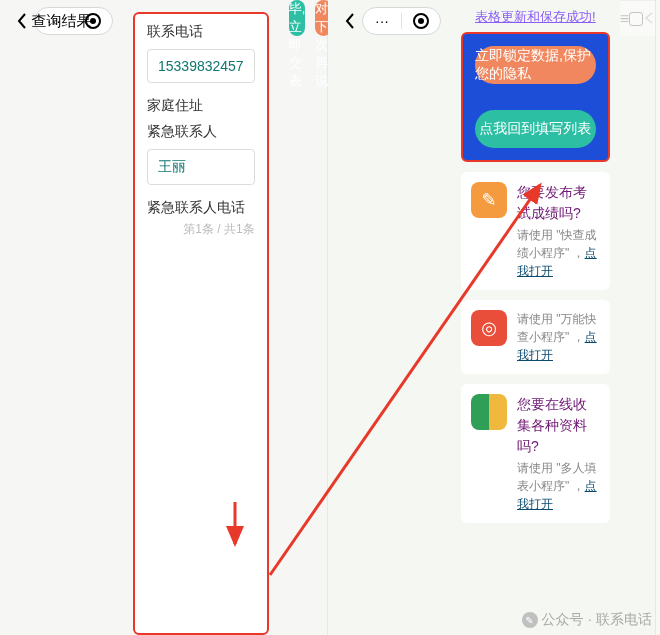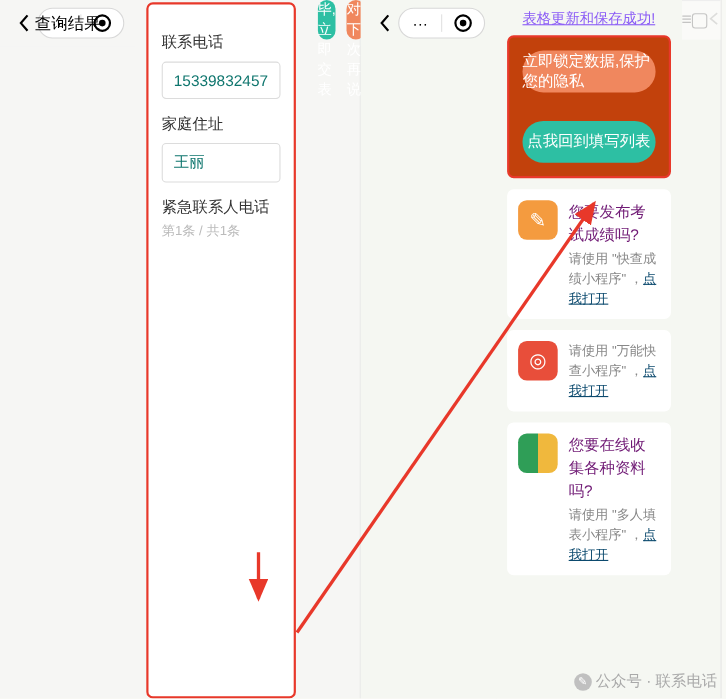--- a/index.html
+++ b/index.html
@@ -56,45 +56,45 @@
   .cap-btn {
     width: 38px; height: 28px;
     display: flex; align-items: center; justify-content: center;
     font-size: 14px;
   }
   .cap-sep { width:1px; height:16px; background:#e2e2e2;}
   .target { width:16px;height:16px;border:2px solid #000;border-radius:50%;display:flex;align-items:center;justify-content:center;}
   .target::after{content:"";width:6px;height:6px;background:#000;border-radius:50%;}
   
   .form-wrap {
-    margin: 2px 10px 0 10px;
+    margin: 12px 10px 0 10px;
     border: 2px solid #e8382a;
     border-radius: 6px;
     background: #fff;
-    padding: 22px 12px 2px 12px;
+    padding: 5px 12px 2px 12px;
     flex-shrink: 0;
   }
   .field-label {
     font-size: 14px;
     color: #333;
     font-weight: 500;
     margin-bottom: 8px;
     margin-top: 4px;
   }
   .field-box {
     border: 1px solid #dcdcdc;
     border-radius: 4px;
     padding: 8px 10px;
     margin-bottom: 14px;
     font-size: 14px;
     color: #0f766e;
     background: #fff;
   }
   .pager {
-    text-align: left;
+    text-align: right;
     font-size: 12px;
     color: #bbb;
     margin-top: -4px;
     margin-bottom: 6px;
   }
   .spacer { flex: 1; }
   .btn-row {
     display: flex;
     gap: 10px;
     padding: 0 10px 8px 10px;
@@ -138,21 +138,21 @@
     background:#f5f7f2;
   }
   .saved-msg {
     text-align:center;
     font-size:13px;
     color:#8b5cf6;
     text-decoration: underline;
     margin-bottom:6px;
   }
   .action-card {
-    background:#c2410c;
+    background:#1d4ed8;
     border:2px solid #e8382a;
     border-radius:6px;
     padding:12px 12px;
     display:flex;
     flex-direction:column;
     gap:10px;
   }
   .wide-btn {
     height:38px;
     border-radius:19px;
@@ -213,20 +213,21 @@
         </div>
     </div>
   </div>
 
   <div class="form-wrap">
     <div class="field-label">联系电话</div>
     <div class="field-box">15339832457</div>
 
     <div class="field-label">家庭住址</div>
 
+    <div class="field-label">紧急联系人</div>
     <div class="field-box">王丽</div>
 
     <div class="field-label">紧急联系人电话</div>
 
     <div class="pager">第1条 / 共1条</div>
   </div>
 
   <div class="spacer"></div>
 
   <div class="btn-row">

